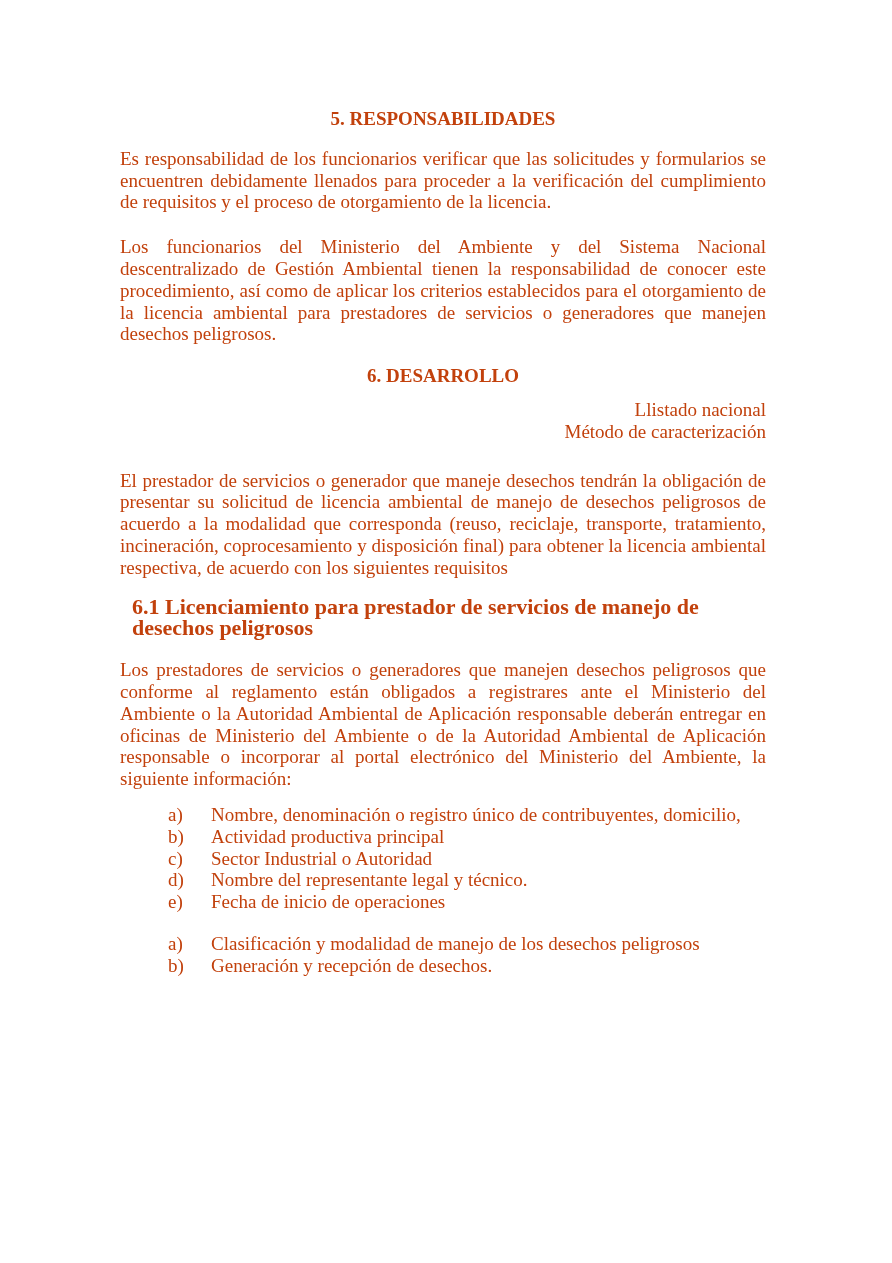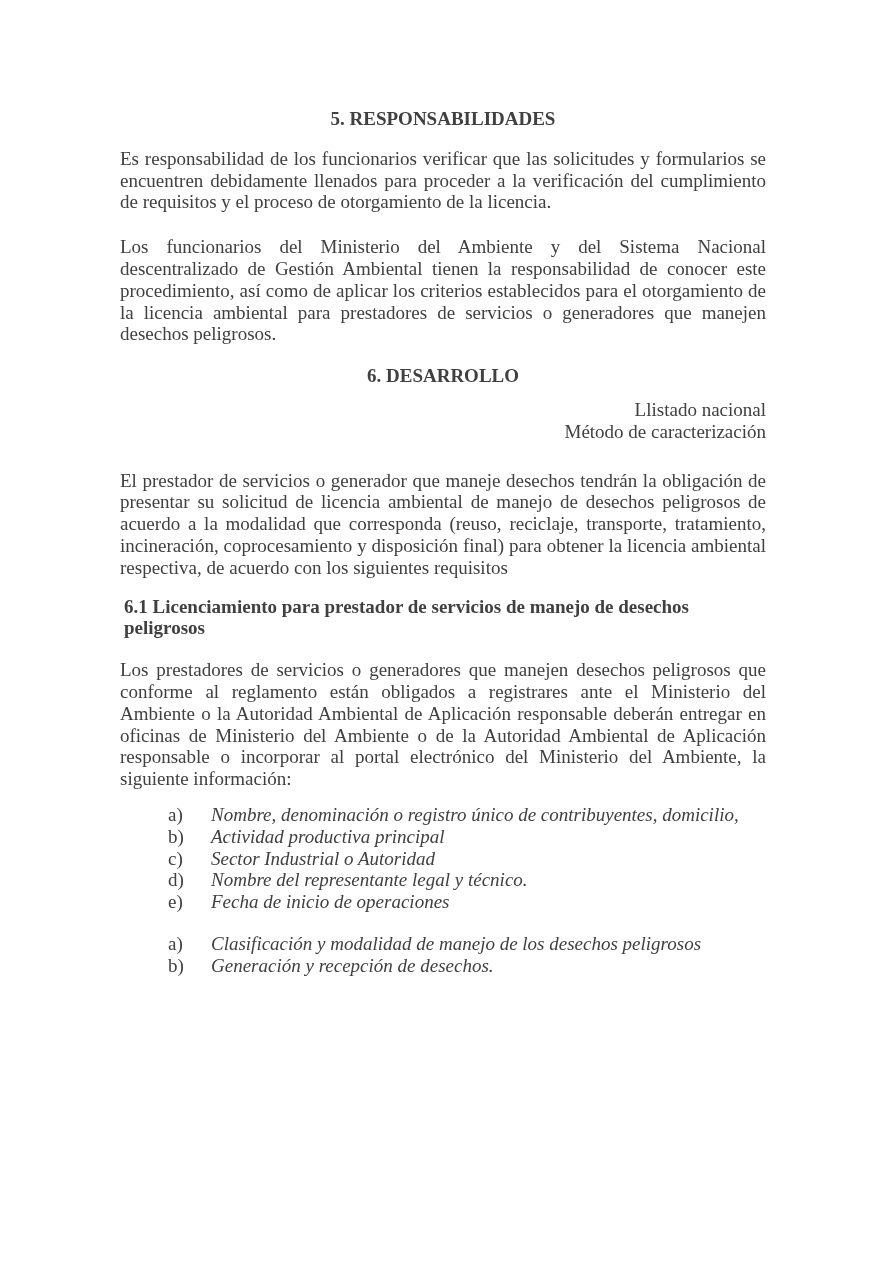--- a/index.html
+++ b/index.html
@@ -5,21 +5,21 @@
   html, body {
     margin: 0;
     padding: 0;
     background: #ffffff;
   }
   .page {
     position: relative;
     width: 892px;
     height: 1263px;
     background: #ffffff;
-    color: #404040;
+    color: #c2410c;
     font-family: "Liberation Serif", "DejaVu Serif", serif;
     font-size: 19px;
     line-height: 21.8px;
     overflow: hidden;
     box-sizing: border-box;
   }
   .content {
     position: absolute;
     left: 120px;
     top: 108px;
@@ -27,22 +27,22 @@
   }
   .heading-center {
     font-weight: bold;
     text-align: center;
     margin: 0;
     font-size: 19px;
   }
   .heading-left {
     font-weight: bold;
     text-align: left;
-    margin: 4px;
-    font-size: 19px;
+    margin: 12px;
+    font-size: 22px;
   }
   .para {
     margin: 0;
     text-align: justify;
     text-justify: inter-word;
   }
   .plain {
     margin: 0;
     text-align: right;
   }
@@ -55,21 +55,20 @@
   .letter-item {
     display: flex;
     text-align: left;
   }
   .letter-marker {
     flex: 0 0 43px;
     width: 43px;
   }
   .letter-text {
     flex: 1 1 auto;
-    font-style: italic;
   }
   
   .gap-23 { margin-top: 23px; }
   .gap-20 { margin-top: 20px; }
   .gap-18 { margin-top: 18px; }
   .gap-17 { margin-top: 17px; }
   .gap-14 { margin-top: 14px; }
   .gap-12 { margin-top: 12px; }
   .gap-45 { margin-top: 27px; }
 </style>

